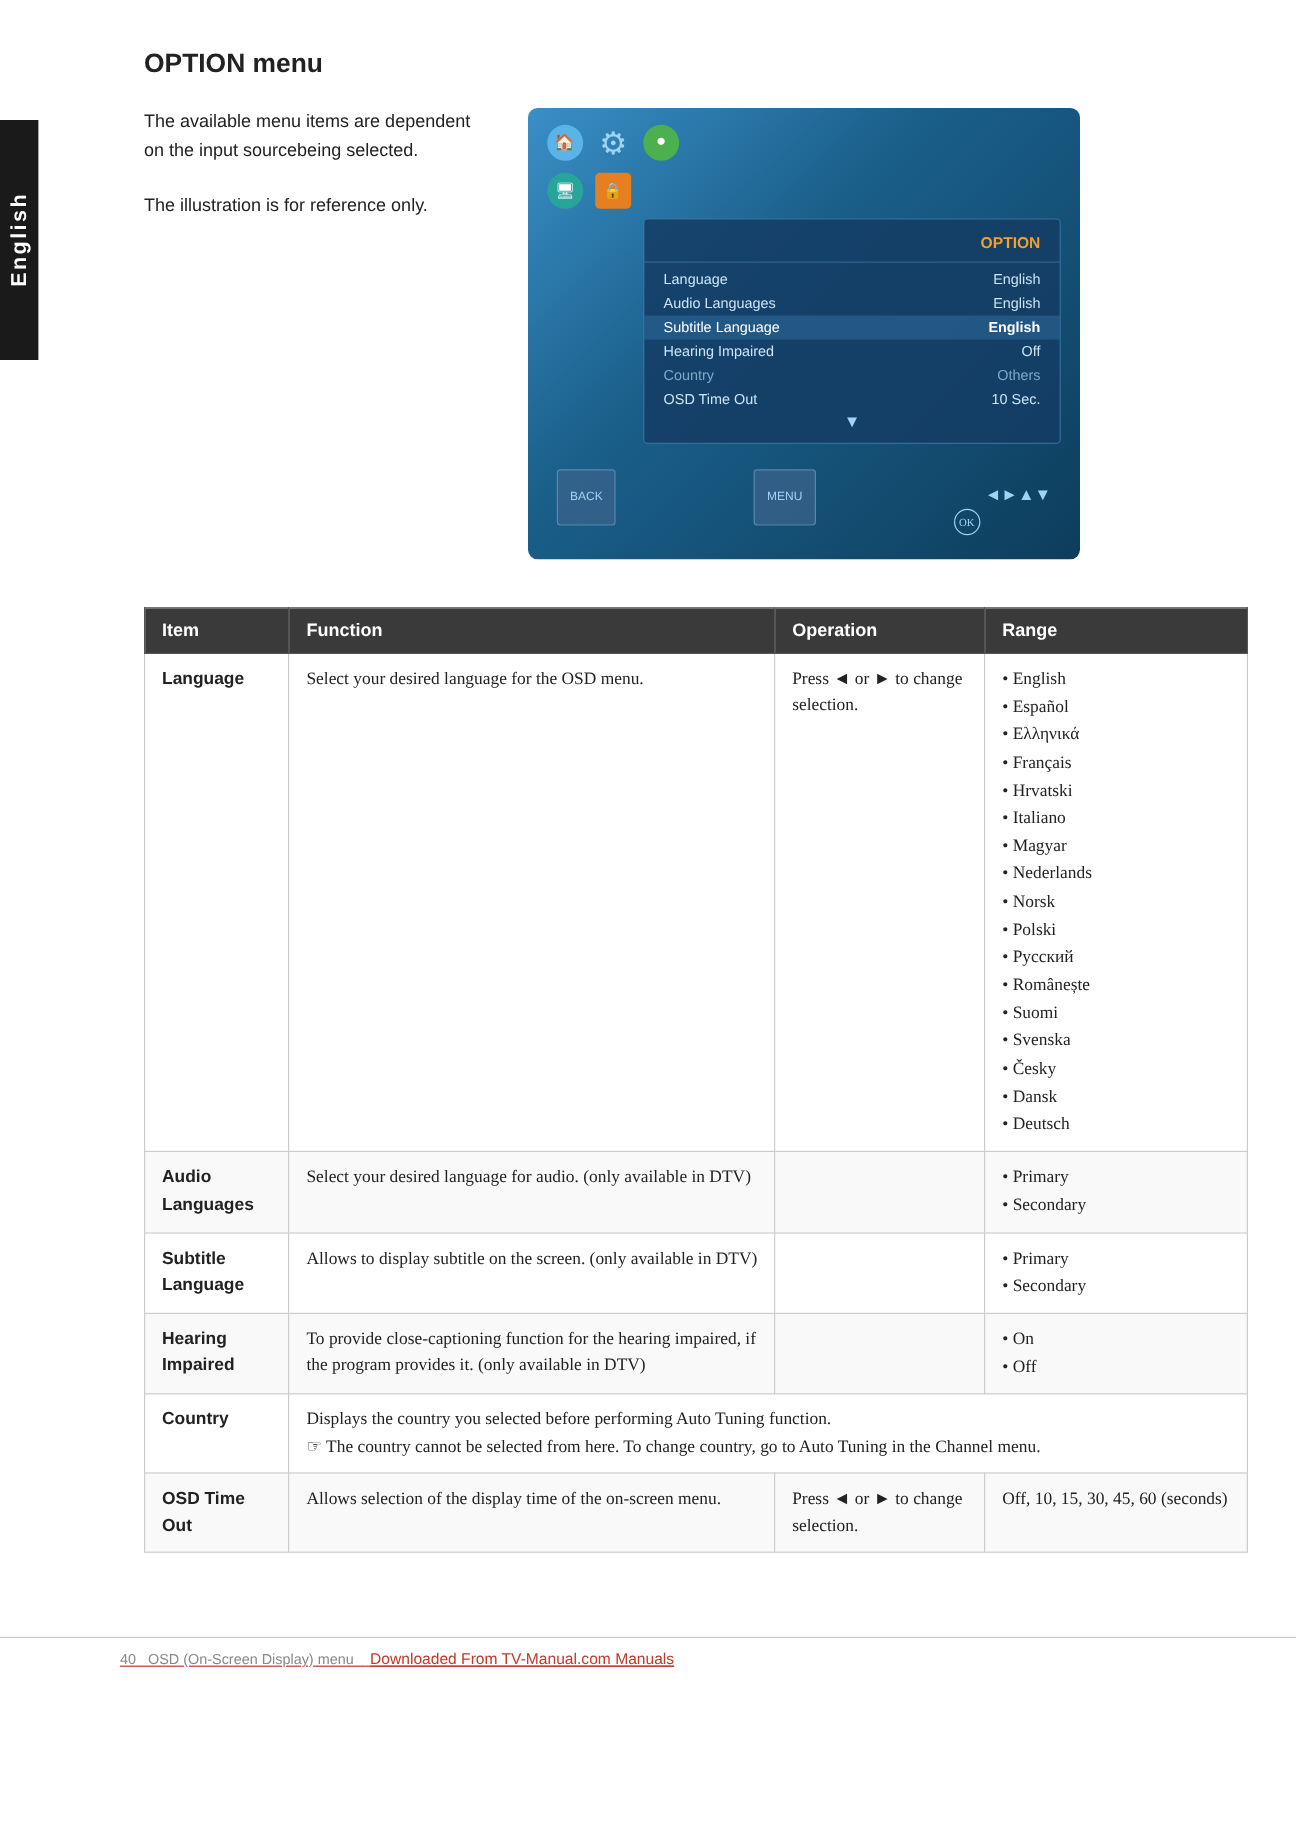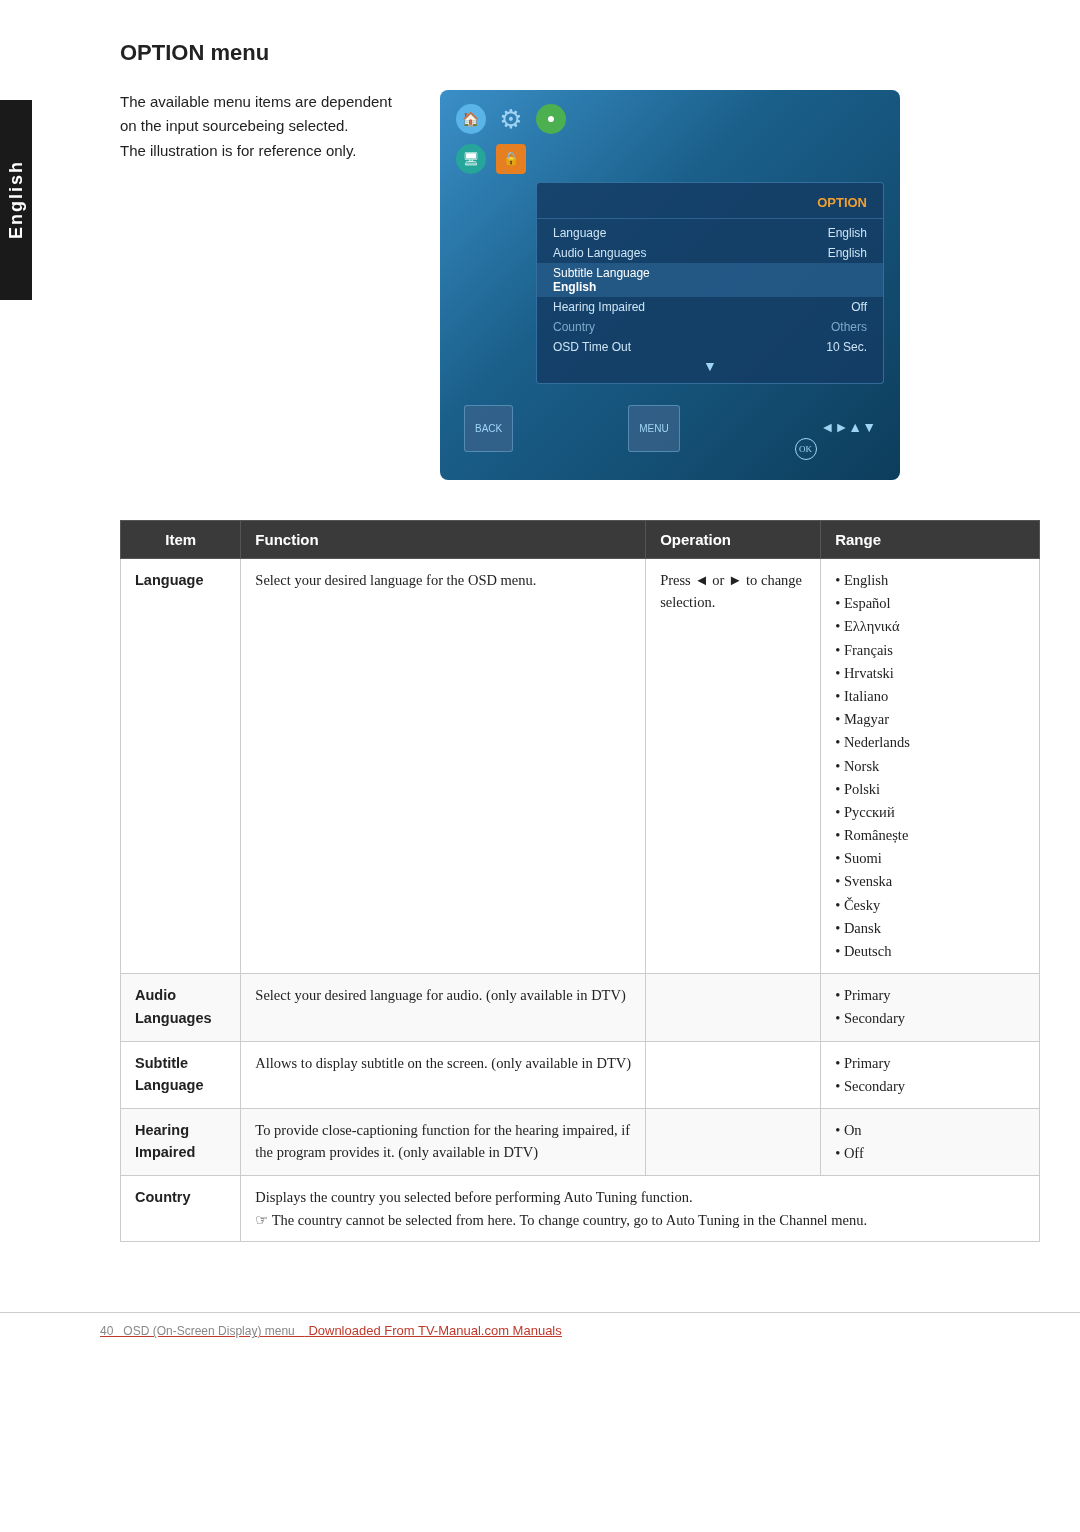--- a/index.html
+++ b/index.html
@@ -213,21 +213,21 @@
 </div>
 
 <div class="main-content">
 
   <h1 class="page-title">OPTION menu</h1>
 
   <div class="top-section">
 
     <div class="intro-text">
       <p>The available menu items are dependent on the input sourcebeing selected.</p>
-      <p style="margin-top:1px;">The illustration is for reference only.</p>
+      <p style="margin-top:22px;">The illustration is for reference only.</p>
     </div>
 
     <div class="tv-mockup">
       <div class="tv-screen">
 
         <div class="tv-icons-top">
           <div class="tv-icon blue">🏠</div>
           <div class="tv-icon gear" style="font-size:26px;">⚙</div>
           <div class="tv-icon green">●</div>
         </div>
@@ -239,21 +239,21 @@
         <div class="option-panel">
           <div class="option-title">OPTION</div>
           <div class="option-row">
             <span class="opt-label">Language</span>
             <span class="opt-value">English</span>
           </div>
           <div class="option-row">
             <span class="opt-label">Audio Languages</span>
             <span class="opt-value">English</span>
           </div>
-          <div class="option-row active" style="background:rgba(80,160,220,0.25);flex-direction:column;">
+          <div class="option-row active" style="background:rgba(80,160,220,0.25);">
             <span class="opt-label">Subtitle Language</span>
             <span class="opt-value highlighted">English</span>
           </div>
           <div class="option-row">
             <span class="opt-label">Hearing Impaired</span>
             <span class="opt-value">Off</span>
           </div>
           <div class="option-row">
             <span class="opt-label dimmed">Country</span>
             <span class="opt-value dimmed">Others</span>
@@ -274,21 +274,21 @@
           </div>
         </div>
       </div>
     </div>
 
   </div>
 
   <table class="data-table">
     <thead>
       <tr>
-        <th style="width:110px;text-align:center;">Item</th>
+        <th style="width:110px;">Item</th>
         <th style="width:370px;">Function</th>
         <th style="width:160px;">Operation</th>
         <th style="width:200px;">Range</th>
       </tr>
     </thead>
     <tbody>
 
       <tr>
         <td><span class="item-label">Language</span></td>
         <td>Select your desired language for the OSD menu.</td>
@@ -334,20 +334,26 @@
         <td></td>
         <td style="white-space:pre-line; line-height:1.6;">• On
 • Off</td>
       </tr>
 
       <tr>
         <td><span class="item-label">Country</span></td>
         <td colspan="3">Displays the country you selected before performing Auto Tuning function.<br>☞ The country cannot be selected from here. To change country, go to Auto Tuning in the Channel menu.</td>
       </tr>
 
+      <tr>
+        <td><span class="item-label">OSD Time<br>Out</span></td>
+        <td>Allows selection of the display time of the on-screen menu.</td>
+        <td>Press ◄ or ► to change selection.</td>
+        <td>Off, 10, 15, 30, 45, 60 (seconds)</td>
+      </tr>
     </tbody>
   </table>
 
 </div>
 
 <div class="footer">
   <span class="footer-left">40 &nbsp; OSD (On-Screen Display) menu &nbsp;&nbsp;</span>
   <a href="#" style="color:#c0392b; text-decoration:underline; font-family:Arial,sans-serif; font-size:13px;">Downloaded From TV-Manual.com Manuals</a>
 </div>
 

